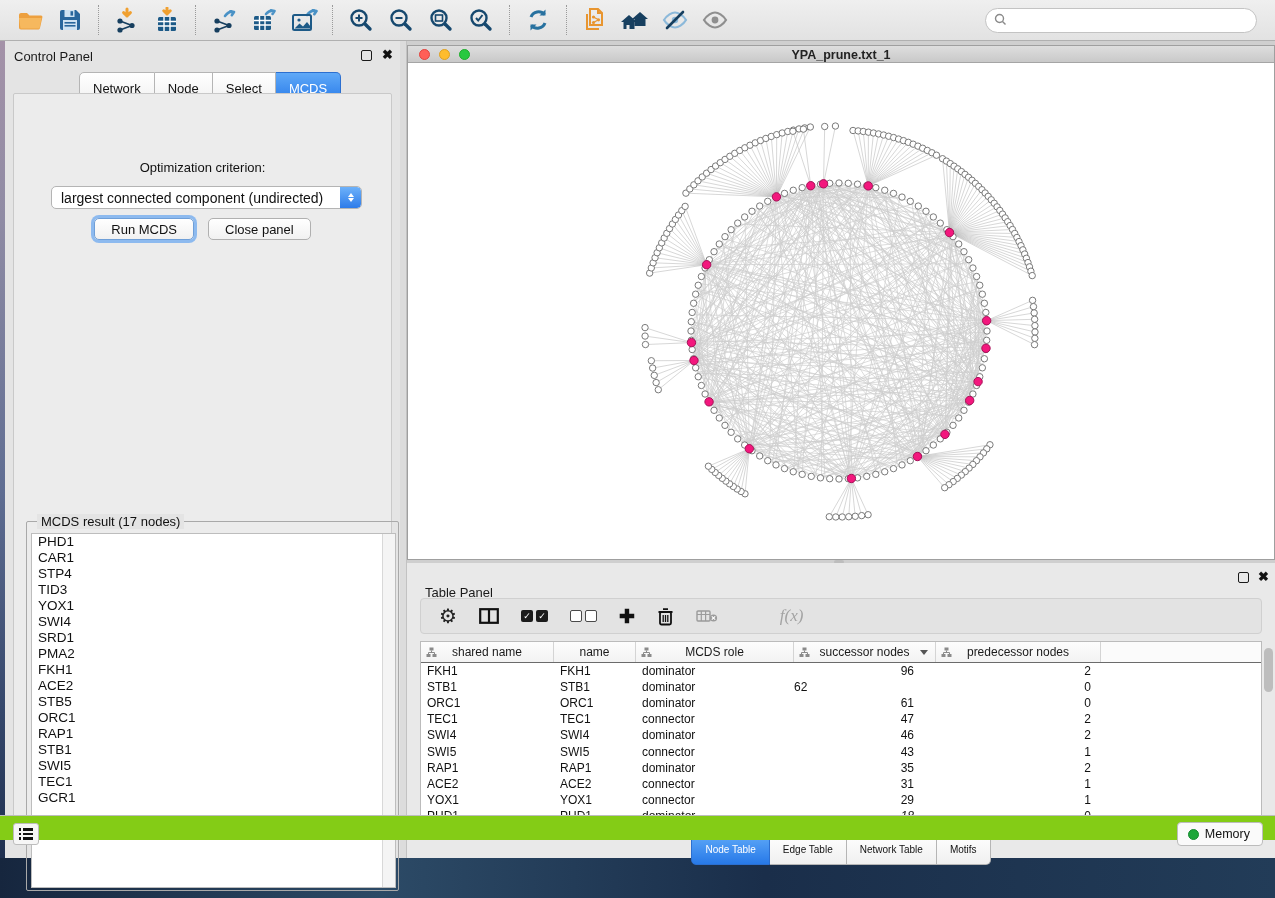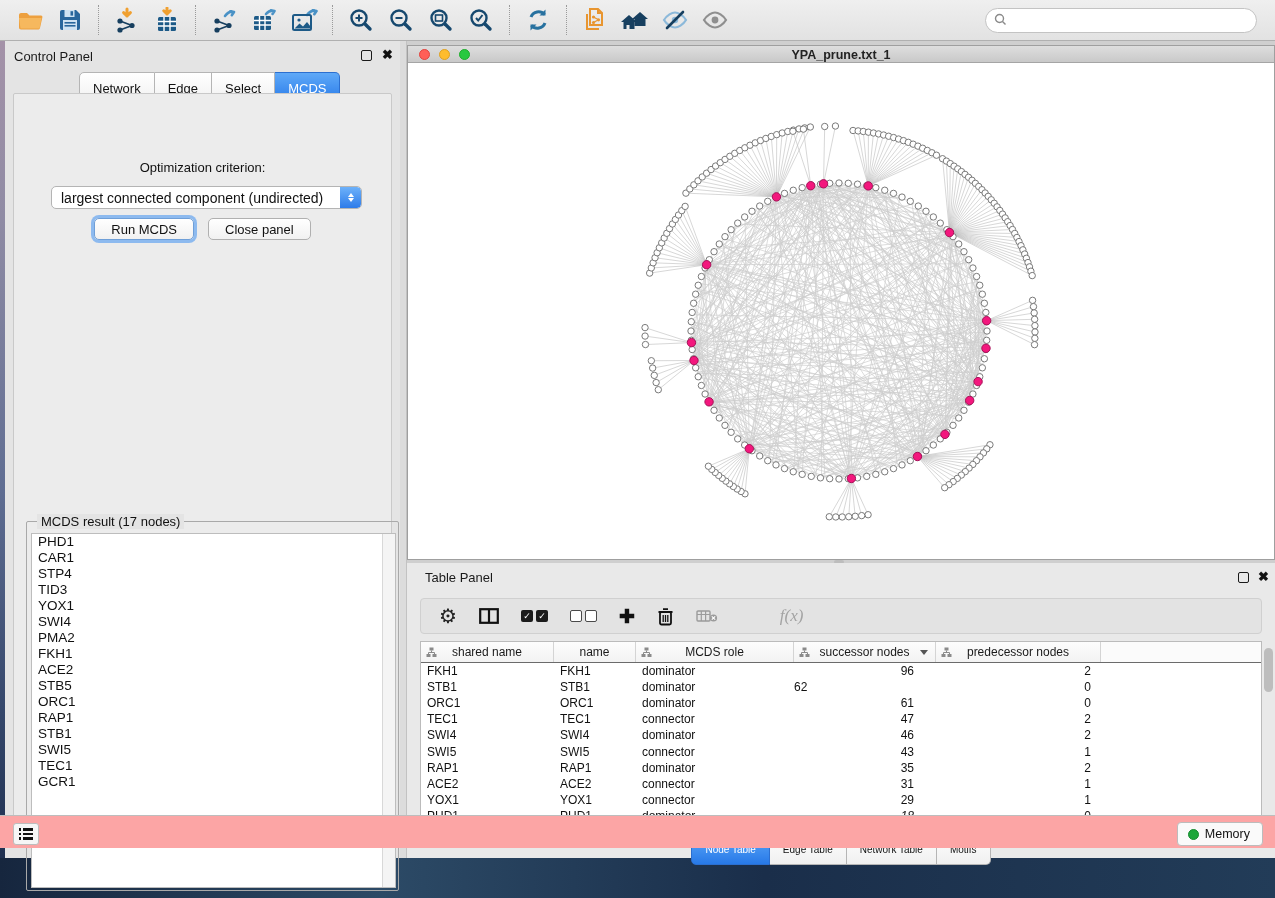--- a/index.html
+++ b/index.html
@@ -75,21 +75,21 @@
   .traffic { position:absolute; top:3px; width:11px; height:11px; border-radius:50%; }
   .t-red { left:11px; background:#ff5f57; border:.5px solid #e0443e; }
   .t-yellow { left:31px; background:#febc2e; border:.5px solid #dea123; }
   .t-green { left:51px; background:#28c840; border:.5px solid #1dad2b; }
   .net-title { position:absolute; left:0; top:2px; width:100%; text-align:center; font-size:12.5px; font-weight:600; color:#222; }
   .net-canvas { position:absolute; left:0; top:17px; width:866px; height:496px; background:#fff; }
   .splitter-dot { position:absolute; left:427px; top:519px; width:10px; height:4px; background:#bdbdbd; border-radius:2px; }
   
   .table-panel { position:absolute; left:0; top:522px; width:868px; height:295px; background:#e9e9e9; }
   .tp-float { left:831px; } .tp-close { left:851px; }
-  .tp-title { position:absolute; left:18px; top:7px; font-size:13px; color:#1a1a1a; }
+  .tp-title { position:absolute; left:18px; top:22px; font-size:13px; color:#1a1a1a; }
   .tp-toolbar { position:absolute; left:13px; top:35px; width:842px; height:36px; background:#e3e3e3;
     border:1px solid #d0d0d0; border-radius:4px; display:flex; align-items:center; gap:22px; padding-left:18px; }
   .tp-icon { display:flex; align-items:center; justify-content:center; height:28px; }
   .glyph-gear { font-size:20px; color:#222; line-height:20px; }
   .chk-pair { display:flex; gap:3px; }
   .chk { width:12px; height:12px; border-radius:2px; }
   .chk.on { background:#1c1c1c; color:#fff; font-size:9px; line-height:12px; text-align:center; }
   .chk.off { background:#fff; border:1.5px solid #4a4a4a; }
   .glyph-plus { font-size:19px; color:#111; font-weight:bold; }
   .fx { font-family:"Liberation Serif",serif; font-style:italic; font-size:17px; color:#a3a3a3;margin-left:40px; }
@@ -103,21 +103,21 @@
     border-top:5px solid #555; position:absolute; right:7px; top:8px; }
   .nt-body { position:relative; }
   .nt-row { display:flex; height:16.1px; align-items:center; }
   .nt-cell { font-size:12px; color:#111; white-space:nowrap; overflow:hidden; }
   .nt-scroll { position:absolute; right:2px; top:82px; width:10px; height:178px; }
   .nt-thumb { position:absolute; right:0; top:3px; width:9px; height:44px; background:#bdbdbd; border-radius:5px; }
   
   .tp-tabs { position:absolute; left:0; top:270px; width:100%; display:flex; justify-content:center; }
   .tp-tabs .tab-seg { font-size:10px; }
   
-  .status-bar { position:absolute; left:0; top:815px; width:1275px; height:33px; background:#fca5a5; border-top:1px solid #bdbdbd; }
+  .status-bar { position:absolute; left:0; top:815px; width:1275px; height:25px; background:#84cc16; border-top:1px solid #bdbdbd; }
   .list-btn { position:absolute; left:13px; top:7px; width:26px; height:22px; background:#f6f6f6; border:1px solid #bdbdbd; border-radius:3px;
     display:flex; flex-direction:column; justify-content:center; gap:2px; padding:0 5px; }
   .list-line { display:flex; align-items:center; gap:2px; }
   .list-dot { width:2.5px; height:2.5px; background:#111; }
   .list-bar { width:11px; height:2.5px; background:#111; }
   .memory-btn { position:absolute; right:12px; top:6px; height:24px; padding:0 12px 0 10px; background:#fafafa; border:1px solid #bcbcbc;
     border-radius:4px; display:flex; align-items:center; gap:6px; font-size:12.5px; color:#111; }
   .mem-dot { width:11px; height:11px; border-radius:50%; background:#1ea63b; border:1px solid #178a30; }
 </style>
 </head>
@@ -297,21 +297,21 @@
 <div class="v-divider"></div>
 
 <div class="control-panel">
   <div class="panel-title-row">
     <span class="panel-title">Control Panel</span>
     <span class="float-btn cp-float"></span>
     <span class="close-btn cp-close">✖</span>
   </div>
   <div class="cp-tabs" id="cp-tabs">
       <div class="tab-seg">Network</div>
-      <div class="tab-seg">Edge</div>
+      <div class="tab-seg">Node</div>
       <div class="tab-seg">Select</div>
       <div class="tab-seg active">MCDS</div>
     </div>
   <div class="cp-page">
     <div class="opt-label">Optimization criterion:</div>
     <div class="dropdown">
       <span class="dd-text">largest connected component (undirected)</span>
       <span class="dd-cap">
           <span class="up"></span>
           <span class="dn"></span>
@@ -324,20 +324,21 @@
     <div class="groupbox">
       <span class="groupbox-legend">MCDS result (17 nodes)</span>
       <div class="mcds-list" id="mcds-list">
         <div class="scroll-track"></div>
       <div class="mcds-item">PHD1</div>
           <div class="mcds-item">CAR1</div>
           <div class="mcds-item">STP4</div>
           <div class="mcds-item">TID3</div>
           <div class="mcds-item">YOX1</div>
           <div class="mcds-item">SWI4</div>
+          <div class="mcds-item">SRD1</div>
           <div class="mcds-item">PMA2</div>
           <div class="mcds-item">FKH1</div>
           <div class="mcds-item">ACE2</div>
           <div class="mcds-item">STB5</div>
           <div class="mcds-item">ORC1</div>
           <div class="mcds-item">RAP1</div>
           <div class="mcds-item">STB1</div>
           <div class="mcds-item">SWI5</div>
           <div class="mcds-item">TEC1</div>
           <div class="mcds-item">GCR1</div>

